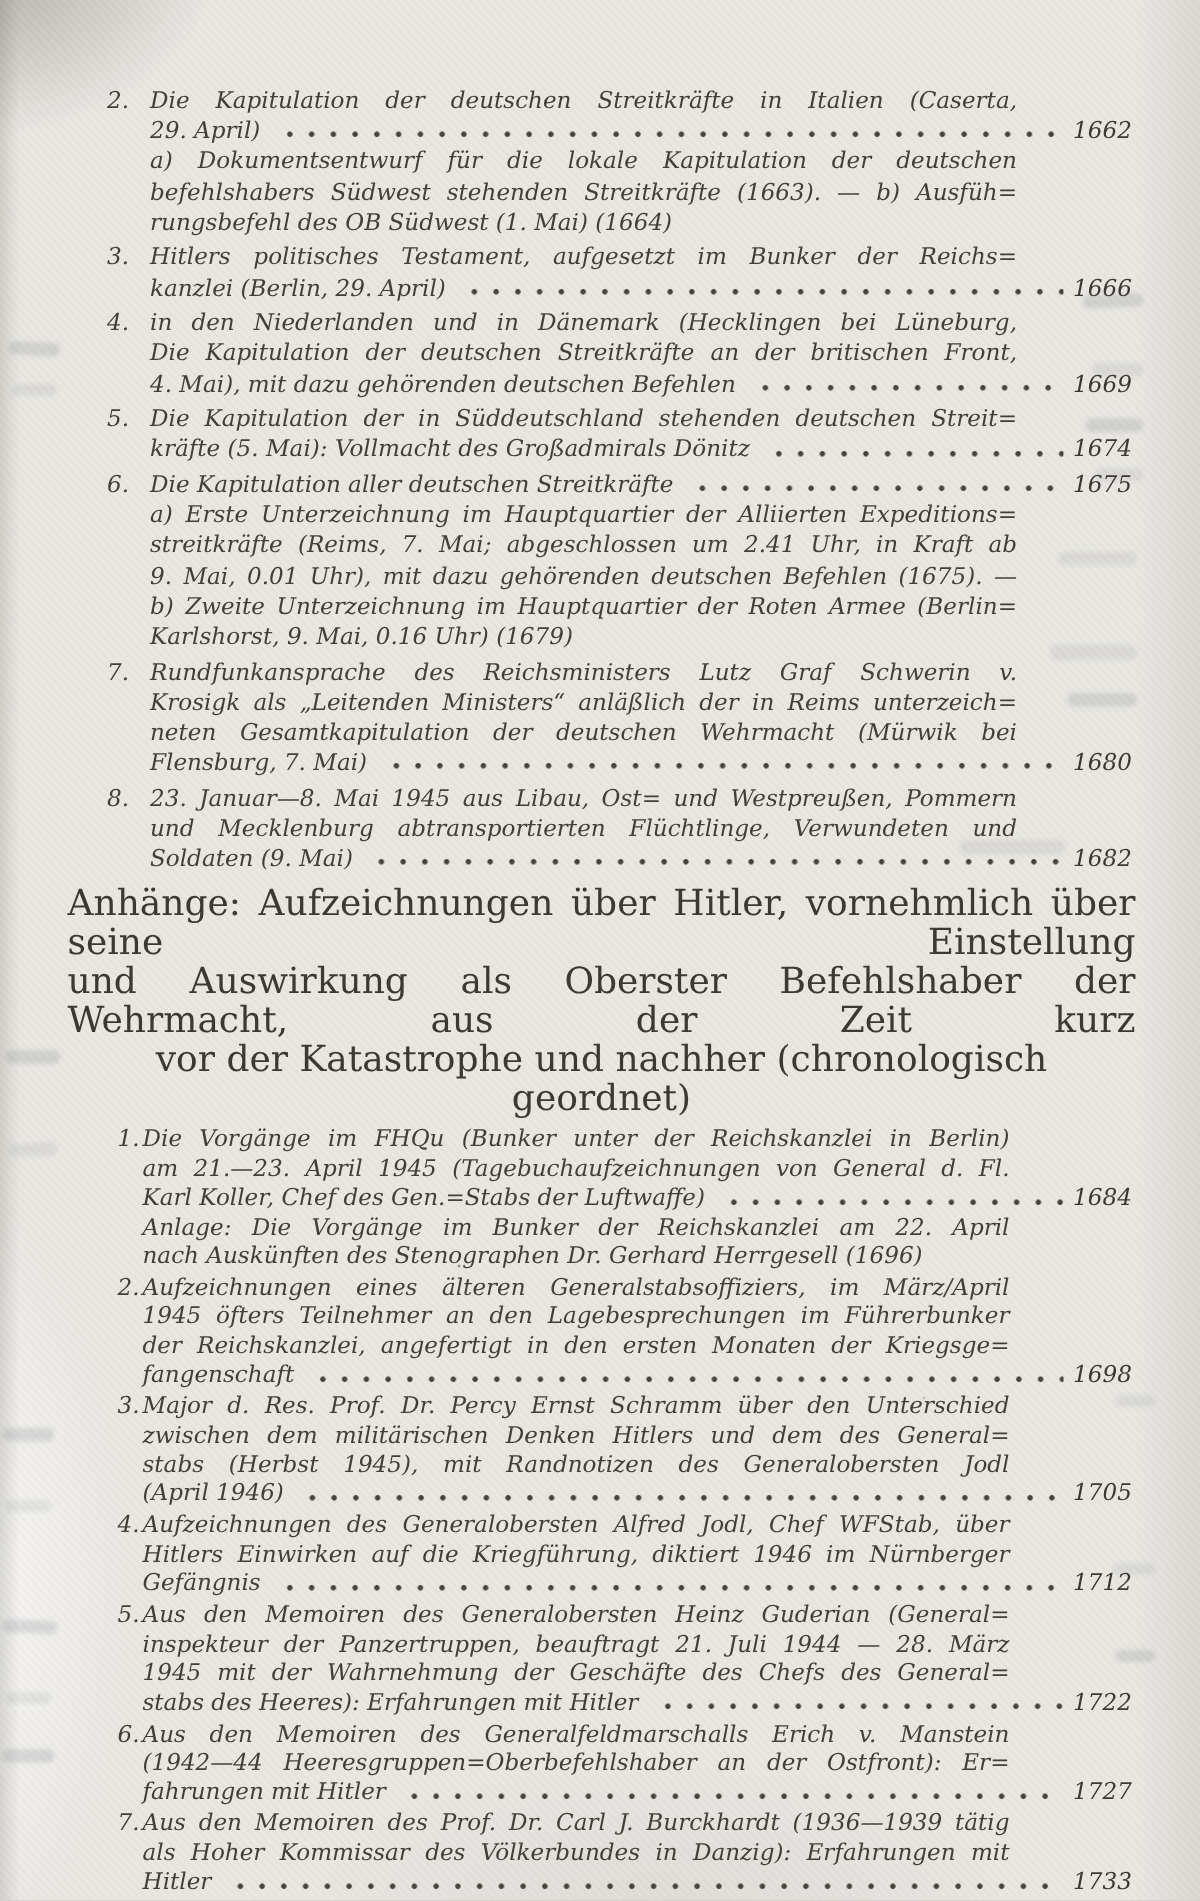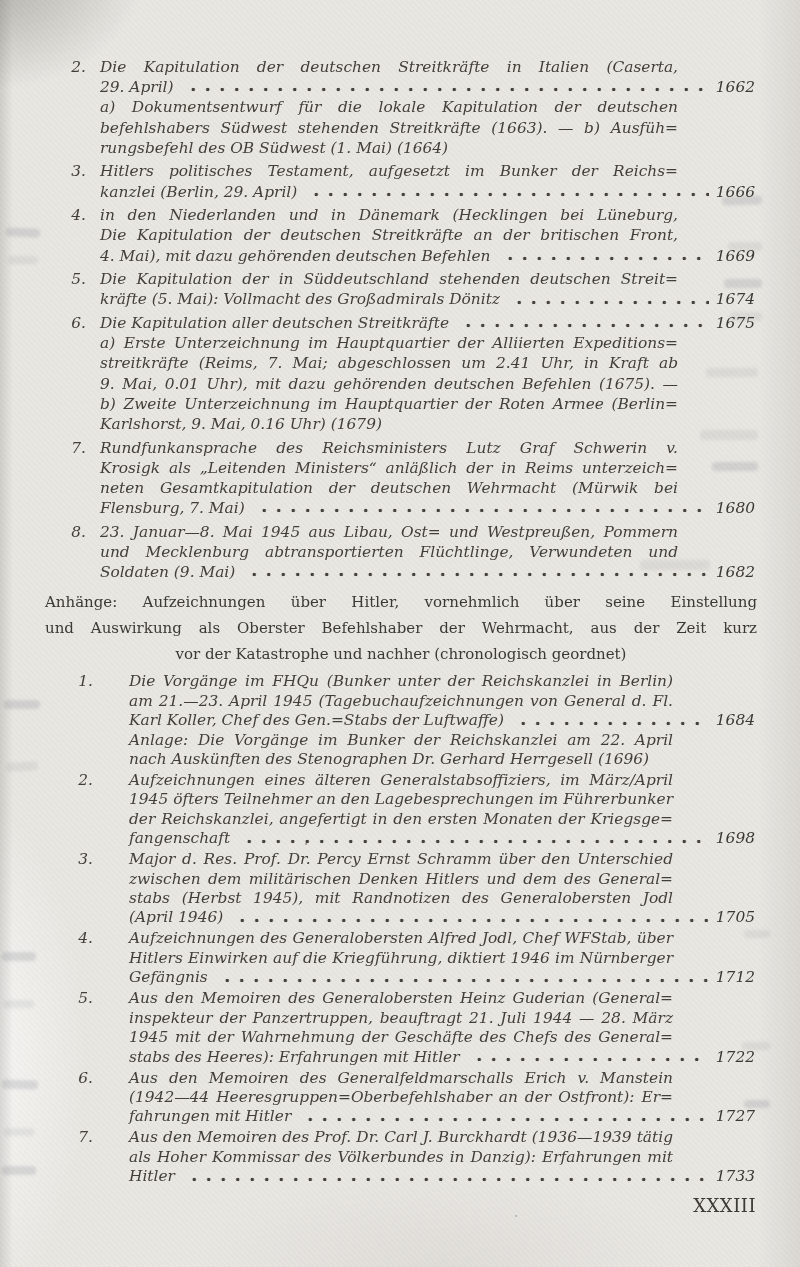--- a/index.html
+++ b/index.html
@@ -18,30 +18,30 @@
   .texture{position:absolute;inset:0;pointer-events:none;
     background:repeating-linear-gradient(47deg, rgba(0,0,0,.014) 0 2px, rgba(255,255,255,.016) 2px 4px);}
   .content{position:relative;padding-top:57px;}
   
   .toclist{font-style:italic;font-size:15.4px;line-height:20.2px;}
   .entry{position:relative;margin:0 45px 3.4px 100px;}
   #appendix-list .entry{margin:0 45px 1.6px 95px;line-height:19.4px;}
   .num{position:absolute;left:-40px;width:26px;text-align:right;}
   #appendix-list .num{left:-28px;width:26px;}
   .line{margin-right:77px;}
-  #appendix-list .line{margin-right:82px;margin-left:34px;}
+  #appendix-list .line{margin-right:82px;}
   .line.j{text-align:justify;text-align-last:justify;}
   .line.leaderline{display:flex;align-items:baseline;margin-right:0 !important;}
   .line.leaderline .t{white-space:pre;flex:0 0 auto;}
   .leader{flex:1 1 auto;align-self:stretch;margin-left:12px;margin-right:6px;
     background-image:radial-gradient(circle, #45433c 1.55px, rgba(0,0,0,0) 2.05px);
     background-size:14.5px 5px;background-repeat:repeat-x;background-position:left bottom 5px;}
-  .pg{flex:0 0 auto;width:40px;text-align:right;color:#3b3933;}
-  
-  .apx-heading{margin:7px 43px 5px 45px;font-style:normal;font-size:15px;line-height:26px;color:#3b3933;}
+  .pg{flex:0 0 auto;width:40px;text-align:center;color:#3b3933;}
+  
+  .apx-heading{margin:7px 43px 5px 45px;font-style:normal;font-size:24px;line-height:26px;color:#3b3933;}
   .apx-heading p{margin:0;}
   .apx-heading .hj{text-align:justify;text-align-last:justify;}
   .apx-heading .hc{text-align:center;}
   
   .folio{margin:8px 44px 0 0;text-align:right;font-size:18px;letter-spacing:.5px;color:#3d3b35;}
   
   .smudge{position:absolute;border-radius:4px;background:rgba(100,106,120,.10);filter:blur(1.4px);pointer-events:none;}
   .smudge.dk{background:rgba(90,96,112,.16);}
   .speck{position:absolute;width:2px;height:2px;border-radius:50%;background:rgba(80,78,72,.55);
     box-shadow: 210px 372px 0 rgba(80,78,72,.35), -95px 610px 0 rgba(80,78,72,.30),

